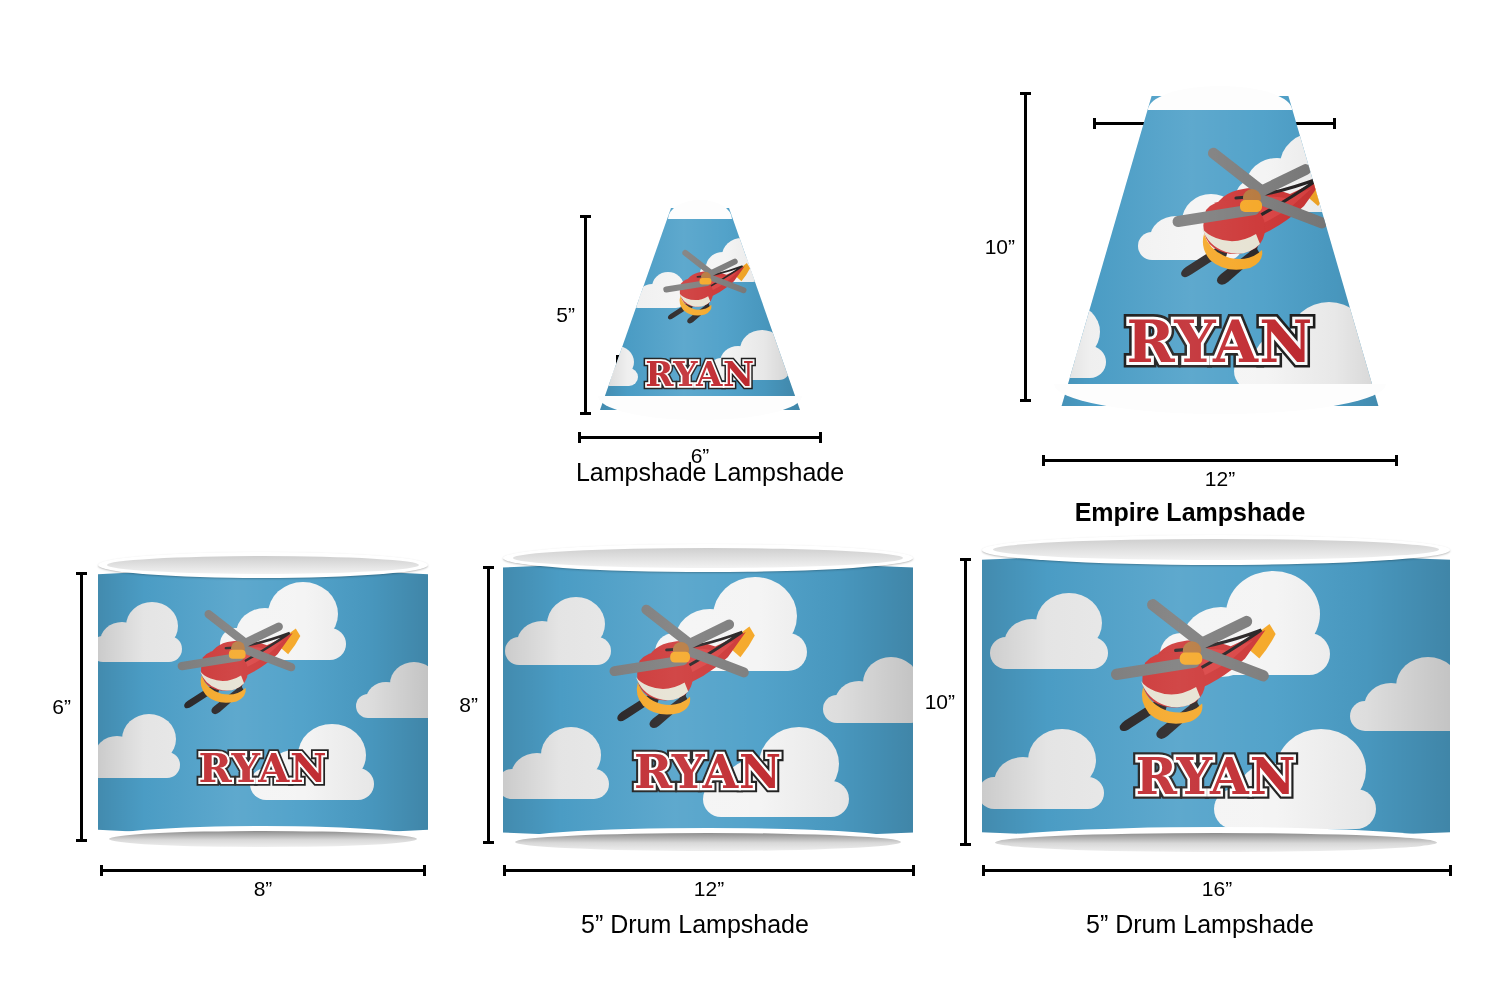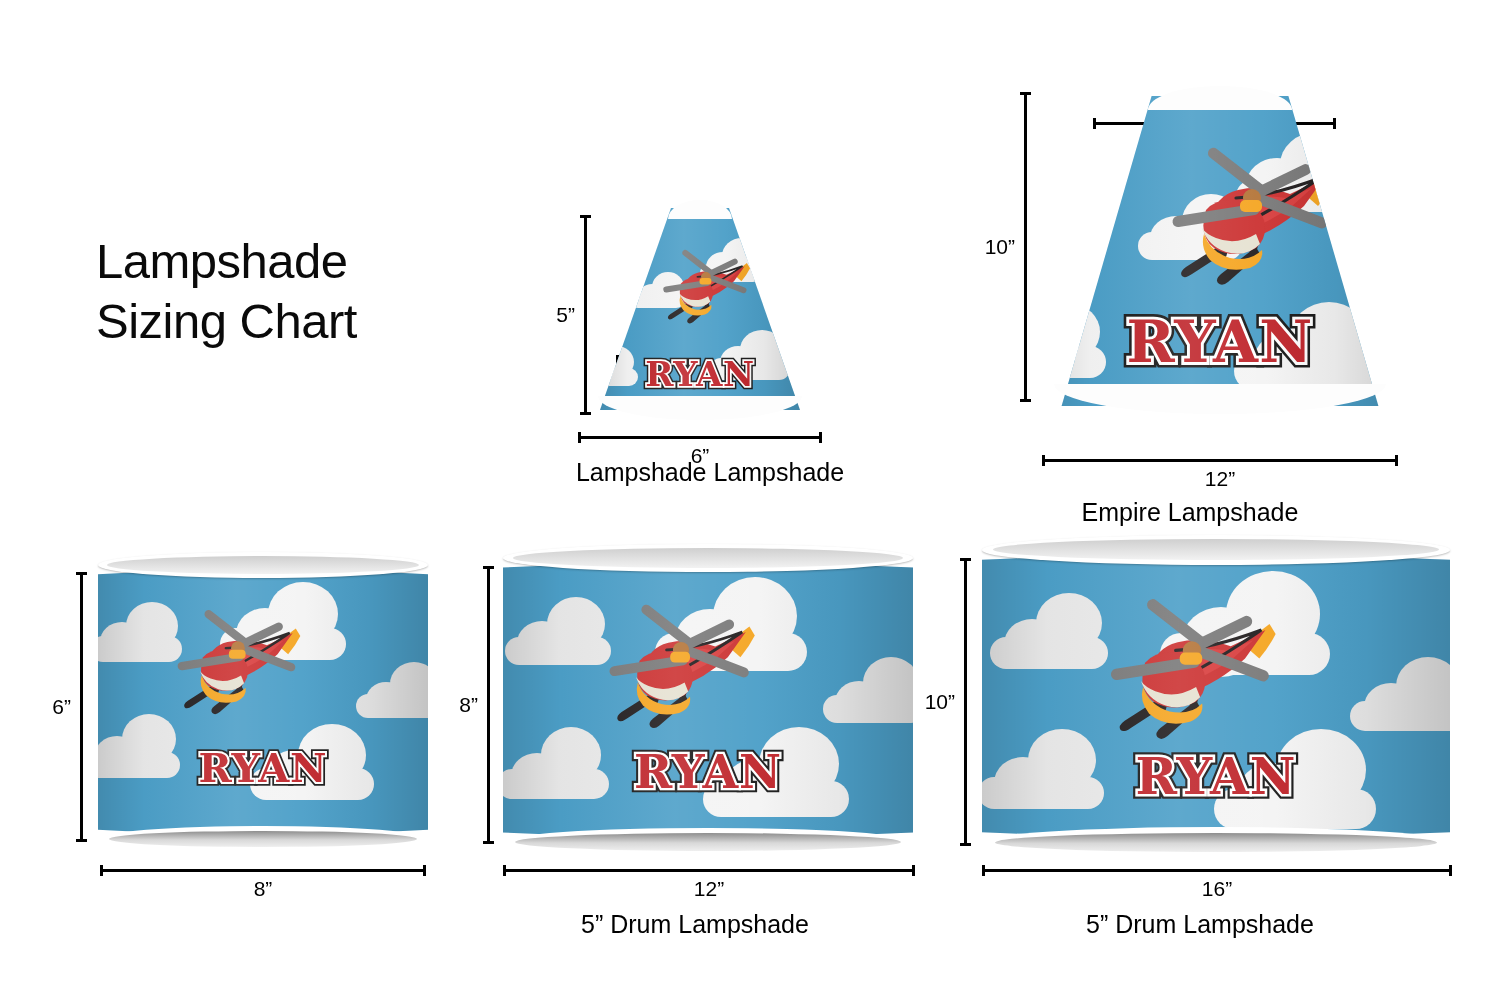--- a/index.html
+++ b/index.html
@@ -116,24 +116,20 @@
   .drum .rim-bot-inner{
     position:absolute;border-radius:50%;z-index:11;
     background:linear-gradient(#8e8e8e,#d8d8d8 55%,#efefef);
   }
 </style>
 </head>
 <body>
 
 <div class="stage">
 
-  <div id="chart-title">
-    <span>Lampshade</span>
-    <span class="l2">Sizing Chart</span>
-  </div>
 
   <div class="product" id="p-chandelier" style="left:560px;top:170px;width:300px;height:320px;">
 
     <div class="dim-h" style="left:56px;top:185px;width:112px;">
       <div class="bar"></div>
         <div class="cap l"></div>
         <div class="cap r"></div>
       <div class="lab above">3”</div>
     </div>
 
@@ -312,21 +308,21 @@
       <div class="trim trim-bot" style="left:14px;top:298px;width:332px;height:30px;"></div>
     </div>
 
     <div class="dim-h" style="left:82px;top:405px;width:356px;">
       <div class="bar"></div>
         <div class="cap l"></div>
         <div class="cap r"></div>
       <div class="lab below">12”</div>
     </div>
 
-    <div class="caption" style="top:448px;">Empire Lampshade</div>
+    <div class="caption" style="top:448px;font-weight:bold;">Empire Lampshade</div>
   </div>
 
   <div class="product" id="p-drum8" style="left:40px;top:530px;width:420px;height:400px;">
 
     <div class="dim-v" style="left:36px;top:42px;height:270px;">
       <div class="bar"></div>
         <div class="cap t"></div>
         <div class="cap b"></div>
       <div class="lab">6”</div>
     </div>

